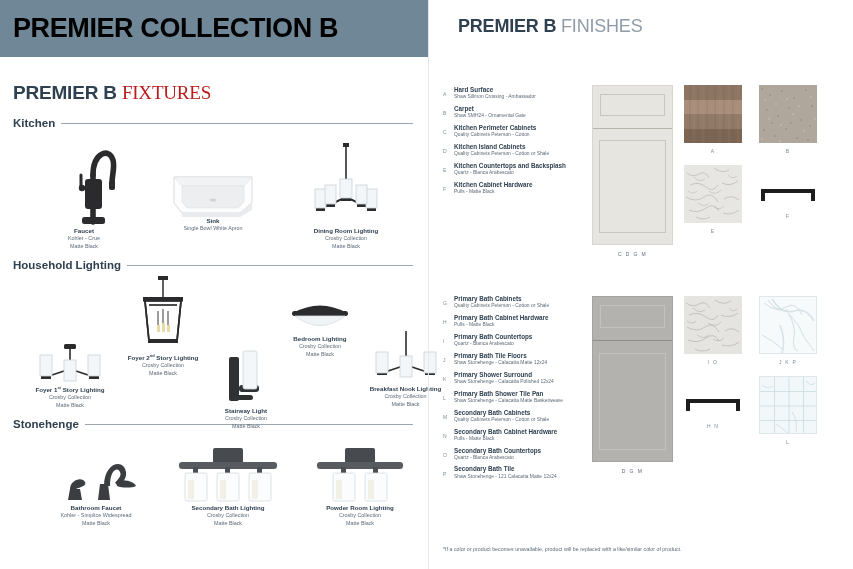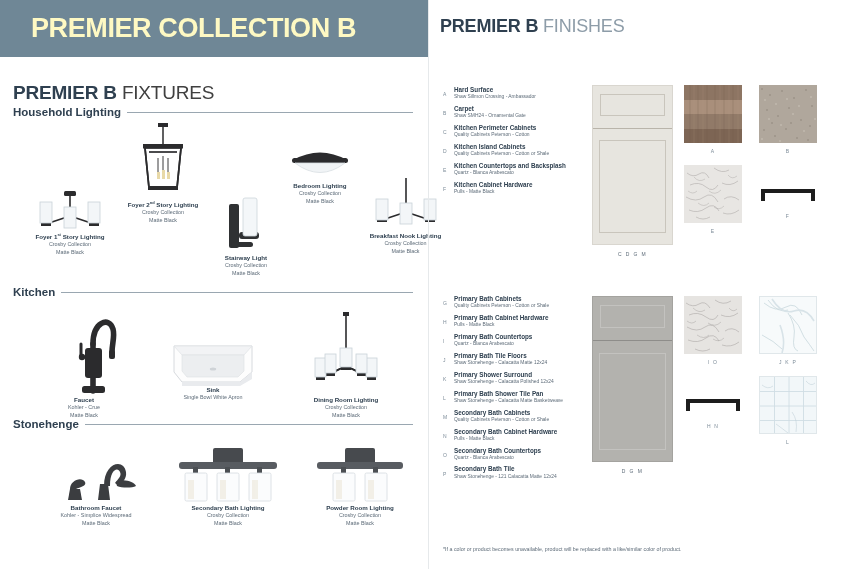--- a/index.html
+++ b/index.html
@@ -16,49 +16,48 @@
   
   #left { position:absolute; left:0; top:0; width:428px; height:569px; }
 
   .title-bar {
     width:428px; height:57px;
     background:#6f8796;
     display:flex; align-items:center;
     padding-left:13px;
   }
   .title-bar .ttl {
-    color:#fef9c3;
+    color:#000000;
     font-size:27px;
     font-weight:bold;
     letter-spacing:-0.4px;
     line-height:1;
-    margin-left:18px;
   }
 
   .sec-title { margin:25px 0 0 13px; font-size:19px; letter-spacing:-0.2px; }
   .sec-title .b1 { font-weight:bold; color:#2f4050; }
-  .sec-title .b2 { font-weight:normal; color:#404040; }
+  .sec-title .b2 { font-weight:normal; color:#b91c1c;font-family:Liberation Serif, serif; }
 
   .grp { margin-top:13px; padding-left:13px; }
   .grp-head { display:flex; align-items:center; gap:6px; }
   .grp-head .gname { font-size:11.5px; font-weight:bold; color:#2f4050; white-space:nowrap; }
   .grp-head .gline { flex:1; height:1px; background:#9aa7b1; margin-right:15px; }
 
   .row { position:relative; }
 
   .item { position:absolute; text-align:center; }
   .item .cap { font-size:6.2px; font-weight:bold; color:#2f4050; line-height:1.35; white-space:nowrap;}
   .item .sub { font-size:5.4px; color:#5d6b78; line-height:1.35; white-space:nowrap;}
   .art { position:relative; margin:0 auto; }
 
   
   #right { position:absolute; left:428px; top:0; width:425px; height:569px; }
   .vdiv { position:absolute; left:0; top:0; width:1px; height:569px; background:#e6e9eb; }
 
-  .r-title { margin:16px 0 0 12px; font-size:18px; letter-spacing:-0.2px; }
+  .r-title { margin:16px 0 0 30px; font-size:18px; letter-spacing:-0.2px; }
   .r-title .b1 { font-weight:bold; color:#2f4050; }
   .r-title .b2 { font-weight:normal; color:#8d9ca8; }
 
   .fin-panel { position:relative; }
   .fin-list { position:absolute; }
   .fin-row { display:flex; align-items:flex-start; margin-bottom:4.4px; }
   .fin-letter { width:11px; font-size:5px; color:#7d8c99; padding-top:5.2px; flex:0 0 11px; }
   .fin-txt .fn { font-size:6.3px; font-weight:bold; color:#2f4050; line-height:1.3; white-space:nowrap; }
   .fin-txt .fd { font-size:4.9px; color:#5d6b78; line-height:1.3; white-space:nowrap; }
 
@@ -84,20 +83,92 @@
 
   <div id="left">
 
     <div class="title-bar">
       <div class="ttl">PREMIER COLLECTION B</div>
     </div>
 
     <div class="sec-title">
       <span class="b1">PREMIER B</span>
       <span class="b2">FIXTURES</span>
+    </div>
+
+    <div class="grp">
+      <div class="grp-head">
+        <span class="gname">Kitchen</span>
+        <span class="gline"></span>
+      </div>
+      <div class="row" style="height:128px;">
+
+        <div class="item" style="left:16px; top:6px; width:110px;">
+          <div class="art" style="width:70px;height:92px;">
+            <svg width="70" height="92" viewBox="0 0 70 92">
+              <g fill="none" stroke="#2b2b2d" stroke-width="5.6" stroke-linecap="round">
+                <path d="M44 87 V40"></path>
+                <path d="M44 40 C44 18 60 12 64 25 C66 32 63 40 63 48"></path>
+              </g>
+              <rect x="36" y="44" width="17" height="30" rx="3" fill="#2b2b2d"></rect>
+              <rect x="33" y="82" width="23" height="7" rx="2.5" fill="#2b2b2d"></rect>
+              <path d="M32 52 L32 40" stroke="#2b2b2d" stroke-width="3" stroke-linecap="round"></path>
+              <circle cx="33" cy="53" r="3.2" fill="#2b2b2d"></circle>
+              <rect x="60" y="46" width="6" height="9" rx="2" fill="#2b2b2d"></rect>
+            </svg>
+          </div>
+          <div class="cap">Faucet</div>
+          <div class="sub">Kohler - Crue</div>
+          <div class="sub">Matte Black</div>
+        </div>
+
+        <div class="item" style="left:140px; top:40px; width:120px;">
+          <div class="art" style="width:90px;height:48px;">
+            <svg width="90" height="48" viewBox="0 0 90 48">
+              <path d="M6 8 H84 V34 L72 44 H14 L6 34 Z" fill="#fdfdfd" stroke="#d7dade" stroke-width="1"></path>
+              <path d="M6 8 H84 L76 17 H14 Z" fill="#f2f3f5" stroke="#dfe2e5" stroke-width="0.7"></path>
+              <path d="M14 17 H76 V33 L70 39 H19 L14 33 Z" fill="#eceef0" stroke="#dfe2e5" stroke-width="0.7"></path>
+              <path d="M14 44 H72 L84 34 V41 L72 48 H14 Z" fill="#e9ebee"></path>
+              <ellipse cx="45" cy="31" rx="3.2" ry="1.5" fill="#cfd3d7"></ellipse>
+            </svg>
+          </div>
+          <div class="cap">Sink</div>
+          <div class="sub">Single Bowl White Apron</div>
+        </div>
+
+        <div class="item" style="left:268px; top:12px; width:130px;">
+          <div class="art" style="width:92px;height:86px;">
+            <svg width="92" height="86" viewBox="0 0 92 86">
+              <g stroke="#2b2b2d" stroke-width="1.6" fill="none">
+                <path d="M46 2 V56"></path>
+                <path d="M46 56 L20 68 M46 56 L72 68"></path>
+                <path d="M46 56 L30 64 M46 56 L62 64"></path>
+              </g>
+              <rect x="43" y="2" width="6" height="4" fill="#2b2b2d"></rect>
+              <g fill="#2b2b2d">
+                <rect x="16" y="66" width="9" height="4"></rect>
+                <rect x="67" y="66" width="9" height="4"></rect>
+                <rect x="26" y="62" width="9" height="4"></rect>
+                <rect x="57" y="62" width="9" height="4"></rect>
+                <rect x="41" y="56" width="10" height="4"></rect>
+              </g>
+              <g fill="#f3f6f8" stroke="#c9d2d8" stroke-width="0.8">
+                <rect x="15" y="48" width="11" height="19"></rect>
+                <rect x="66" y="48" width="11" height="19"></rect>
+                <rect x="25" y="44" width="11" height="19"></rect>
+                <rect x="56" y="44" width="11" height="19"></rect>
+                <rect x="40" y="38" width="12" height="19"></rect>
+              </g>
+            </svg>
+          </div>
+          <div class="cap">Dining Room Lighting</div>
+          <div class="sub">Crosby Collection</div>
+          <div class="sub">Matte Black</div>
+        </div>
+      </div>
     </div>
 
     <div class="grp" style="margin-top:2px;">
       <div class="grp-head">
         <span class="gname">Household Lighting</span>
         <span class="gline"></span>
       </div>
       <div class="row" style="height:155px;">
 
         <div class="item" style="left:-8px; top:72px; width:130px;">
@@ -194,92 +265,20 @@
                   <rect x="61" y="40" width="10" height="4"></rect>
                 </g>
               <g fill="#f3f6f8" stroke="#c9d2d8" stroke-width="0.8">
                 <rect x="12" y="21" width="12" height="21"></rect>
                 <rect x="60" y="21" width="12" height="21"></rect>
                 <rect x="36" y="25" width="12" height="21"></rect>
               </g>
             </svg>
           </div>
           <div class="cap">Breakfast Nook Lighting</div>
-          <div class="sub">Crosby Collection</div>
-          <div class="sub">Matte Black</div>
-        </div>
-      </div>
-    </div>
-
-    <div class="grp">
-      <div class="grp-head">
-        <span class="gname">Kitchen</span>
-        <span class="gline"></span>
-      </div>
-      <div class="row" style="height:128px;">
-
-        <div class="item" style="left:16px; top:6px; width:110px;">
-          <div class="art" style="width:70px;height:92px;">
-            <svg width="70" height="92" viewBox="0 0 70 92">
-              <g fill="none" stroke="#2b2b2d" stroke-width="5.6" stroke-linecap="round">
-                <path d="M44 87 V40"></path>
-                <path d="M44 40 C44 18 60 12 64 25 C66 32 63 40 63 48"></path>
-              </g>
-              <rect x="36" y="44" width="17" height="30" rx="3" fill="#2b2b2d"></rect>
-              <rect x="33" y="82" width="23" height="7" rx="2.5" fill="#2b2b2d"></rect>
-              <path d="M32 52 L32 40" stroke="#2b2b2d" stroke-width="3" stroke-linecap="round"></path>
-              <circle cx="33" cy="53" r="3.2" fill="#2b2b2d"></circle>
-              <rect x="60" y="46" width="6" height="9" rx="2" fill="#2b2b2d"></rect>
-            </svg>
-          </div>
-          <div class="cap">Faucet</div>
-          <div class="sub">Kohler - Crue</div>
-          <div class="sub">Matte Black</div>
-        </div>
-
-        <div class="item" style="left:140px; top:40px; width:120px;">
-          <div class="art" style="width:90px;height:48px;">
-            <svg width="90" height="48" viewBox="0 0 90 48">
-              <path d="M6 8 H84 V34 L72 44 H14 L6 34 Z" fill="#fdfdfd" stroke="#d7dade" stroke-width="1"></path>
-              <path d="M6 8 H84 L76 17 H14 Z" fill="#f2f3f5" stroke="#dfe2e5" stroke-width="0.7"></path>
-              <path d="M14 17 H76 V33 L70 39 H19 L14 33 Z" fill="#eceef0" stroke="#dfe2e5" stroke-width="0.7"></path>
-              <path d="M14 44 H72 L84 34 V41 L72 48 H14 Z" fill="#e9ebee"></path>
-              <ellipse cx="45" cy="31" rx="3.2" ry="1.5" fill="#cfd3d7"></ellipse>
-            </svg>
-          </div>
-          <div class="cap">Sink</div>
-          <div class="sub">Single Bowl White Apron</div>
-        </div>
-
-        <div class="item" style="left:268px; top:12px; width:130px;">
-          <div class="art" style="width:92px;height:86px;">
-            <svg width="92" height="86" viewBox="0 0 92 86">
-              <g stroke="#2b2b2d" stroke-width="1.6" fill="none">
-                <path d="M46 2 V56"></path>
-                <path d="M46 56 L20 68 M46 56 L72 68"></path>
-                <path d="M46 56 L30 64 M46 56 L62 64"></path>
-              </g>
-              <rect x="43" y="2" width="6" height="4" fill="#2b2b2d"></rect>
-              <g fill="#2b2b2d">
-                <rect x="16" y="66" width="9" height="4"></rect>
-                <rect x="67" y="66" width="9" height="4"></rect>
-                <rect x="26" y="62" width="9" height="4"></rect>
-                <rect x="57" y="62" width="9" height="4"></rect>
-                <rect x="41" y="56" width="10" height="4"></rect>
-              </g>
-              <g fill="#f3f6f8" stroke="#c9d2d8" stroke-width="0.8">
-                <rect x="15" y="48" width="11" height="19"></rect>
-                <rect x="66" y="48" width="11" height="19"></rect>
-                <rect x="25" y="44" width="11" height="19"></rect>
-                <rect x="56" y="44" width="11" height="19"></rect>
-                <rect x="40" y="38" width="12" height="19"></rect>
-              </g>
-            </svg>
-          </div>
-          <div class="cap">Dining Room Lighting</div>
           <div class="sub">Crosby Collection</div>
           <div class="sub">Matte Black</div>
         </div>
       </div>
     </div>
 
     <div class="grp" style="margin-top:-8px;">
       <div class="grp-head">
         <span class="gname">Stonehenge</span>
         <span class="gline"></span>

